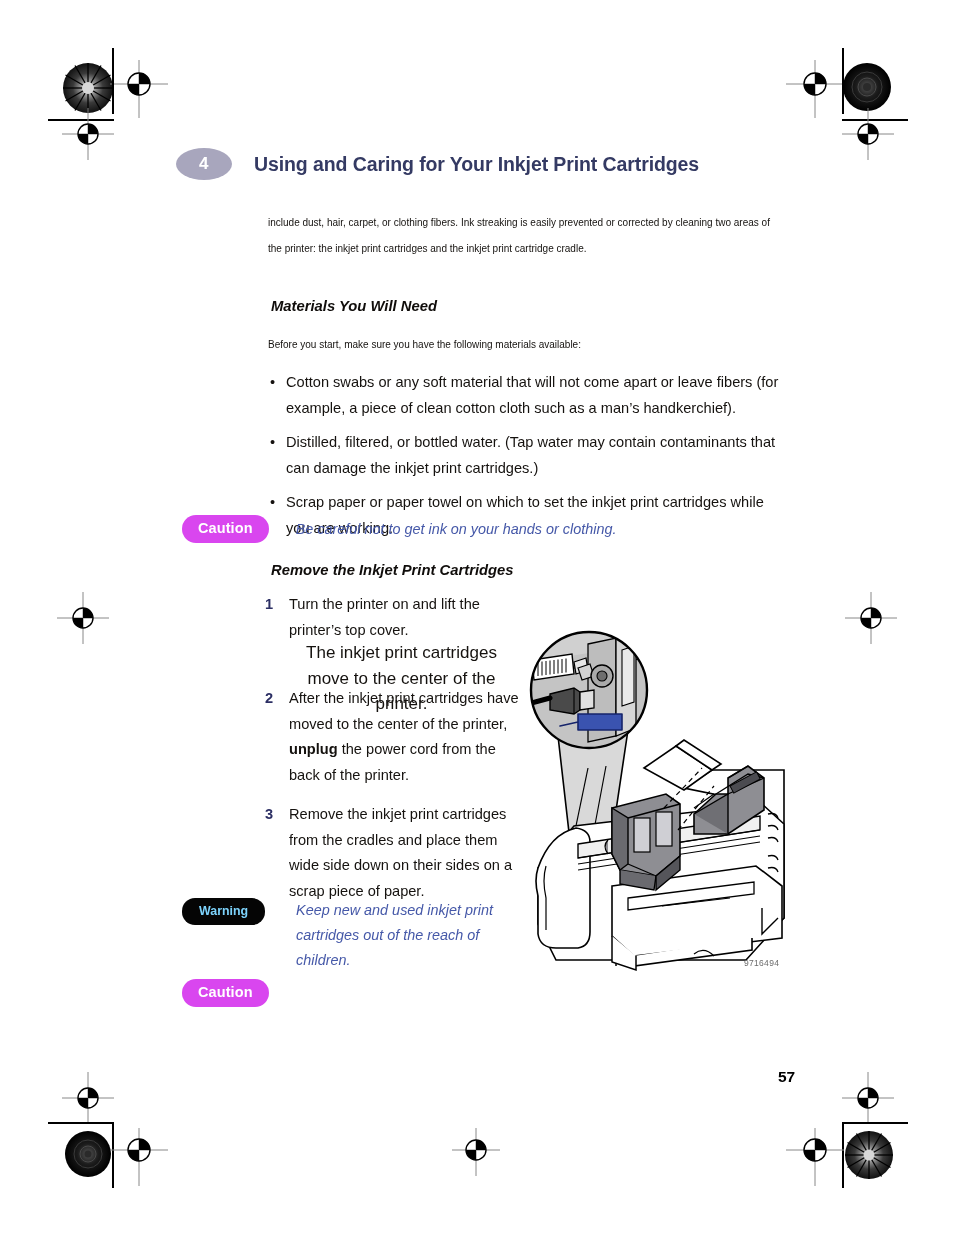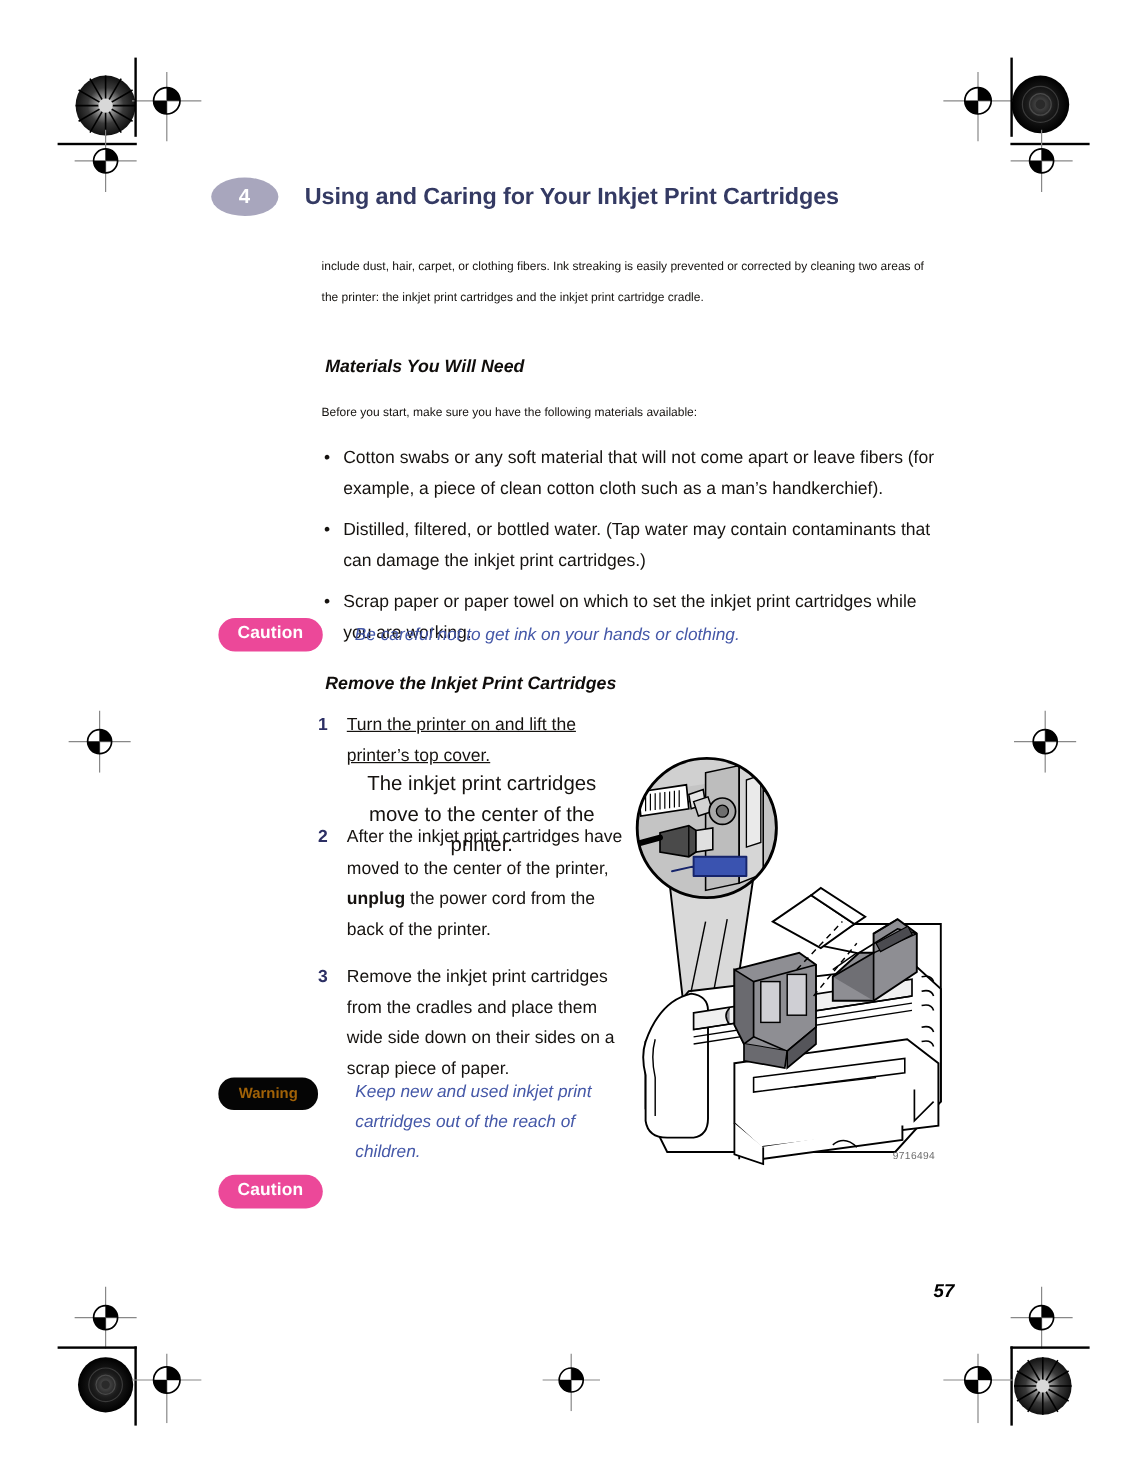--- a/index.html
+++ b/index.html
@@ -101,33 +101,33 @@
   .bullet-text {
     flex: 1;
     font-size: 14.6px;
     line-height: 25.5px;
     color: #15120f;
   }
 
   
   .callout { position: absolute; display: flex; align-items: flex-start; }
   .badge-caution {
-    background: #ec4899;
+    background: #d946ef;
     color: #ffffff;
     font-size: 14.5px;
     font-weight: bold;
     border-radius: 14px;
     padding: 4px 16px 6px 16px;
     line-height: 18px;
     letter-spacing: 0.1px;
     flex: 0 0 auto;
   }
   .badge-warning {
     background: #050505;
-    color: #a16207;
+    color: #7dd3fc;
     font-size: 12.4px;
     font-weight: bold;
     border-radius: 13px;
     padding: 5px 17px 6px 17px;
     line-height: 16px;
     flex: 0 0 auto;
   }
   .callout-text {
     font-style: italic;
     font-size: 14.4px;
@@ -196,21 +196,20 @@
   }
 
   
   #page-number {
     position: absolute;
     left: 778px;
     top: 1068px;
     font-size: 15.5px;
     font-weight: bold;
     color: #000;
-    font-style: italic;
   }
 </style>
 </head>
 <body>
 
 <div class="regmark startarget" style="left:62px; top:62px;">
   <svg width="52" height="52" viewBox="0 0 52 52">
     <defs>
       <radialGradient id="starg" cx="50%" cy="50%" r="50%">
         <stop offset="0%" stop-color="#ffffff"></stop>
@@ -422,21 +421,21 @@
 <div class="callout" id="caution-1">
   <div class="badge-caution">Caution</div>
   <div class="callout-text">Be careful not to get ink on your hands or clothing.</div>
 </div>
 
 <div class="sub-heading" id="remove-heading">Remove the Inkjet Print Cartridges</div>
 
 <div id="steps">
   <div class="step-row">
     <div class="step-num">1</div>
-    <div class="step-text" style="width:238px;text-decoration:underline;">Turn the printer on and lift the printer’s top cover.</div>
+    <div class="step-text" style="width:238px;">Turn the printer on and lift the printer’s top cover.</div>
   </div>
 </div>
 <div id="step1-note-wrap">
   <div class="step-continuation">The inkjet print cartridges move to the center of the printer.</div>
 </div>
 
 <div id="steps-2-3">
   <div class="step-row" style="margin-bottom:14px;">
     <div class="step-num">2</div>
     <div class="step-text">

